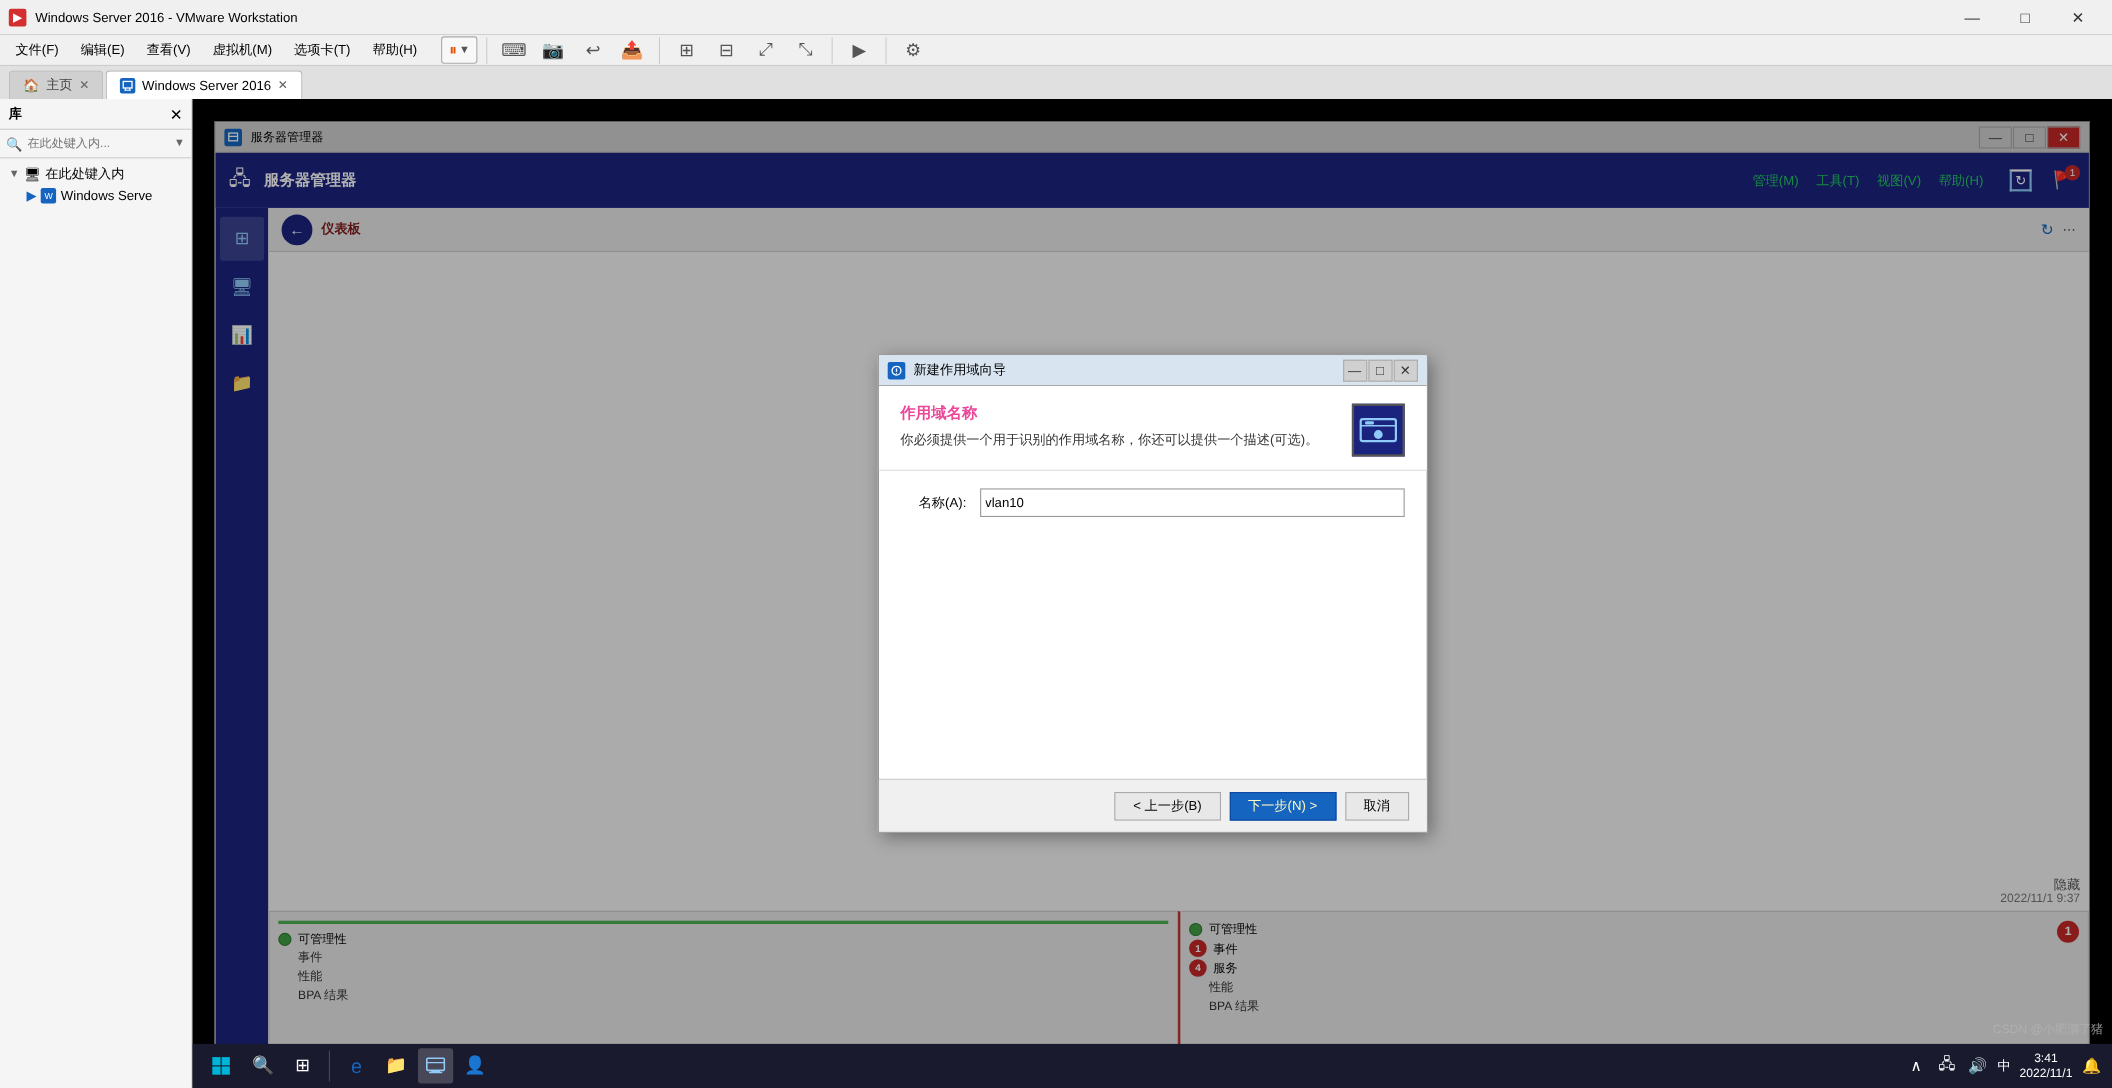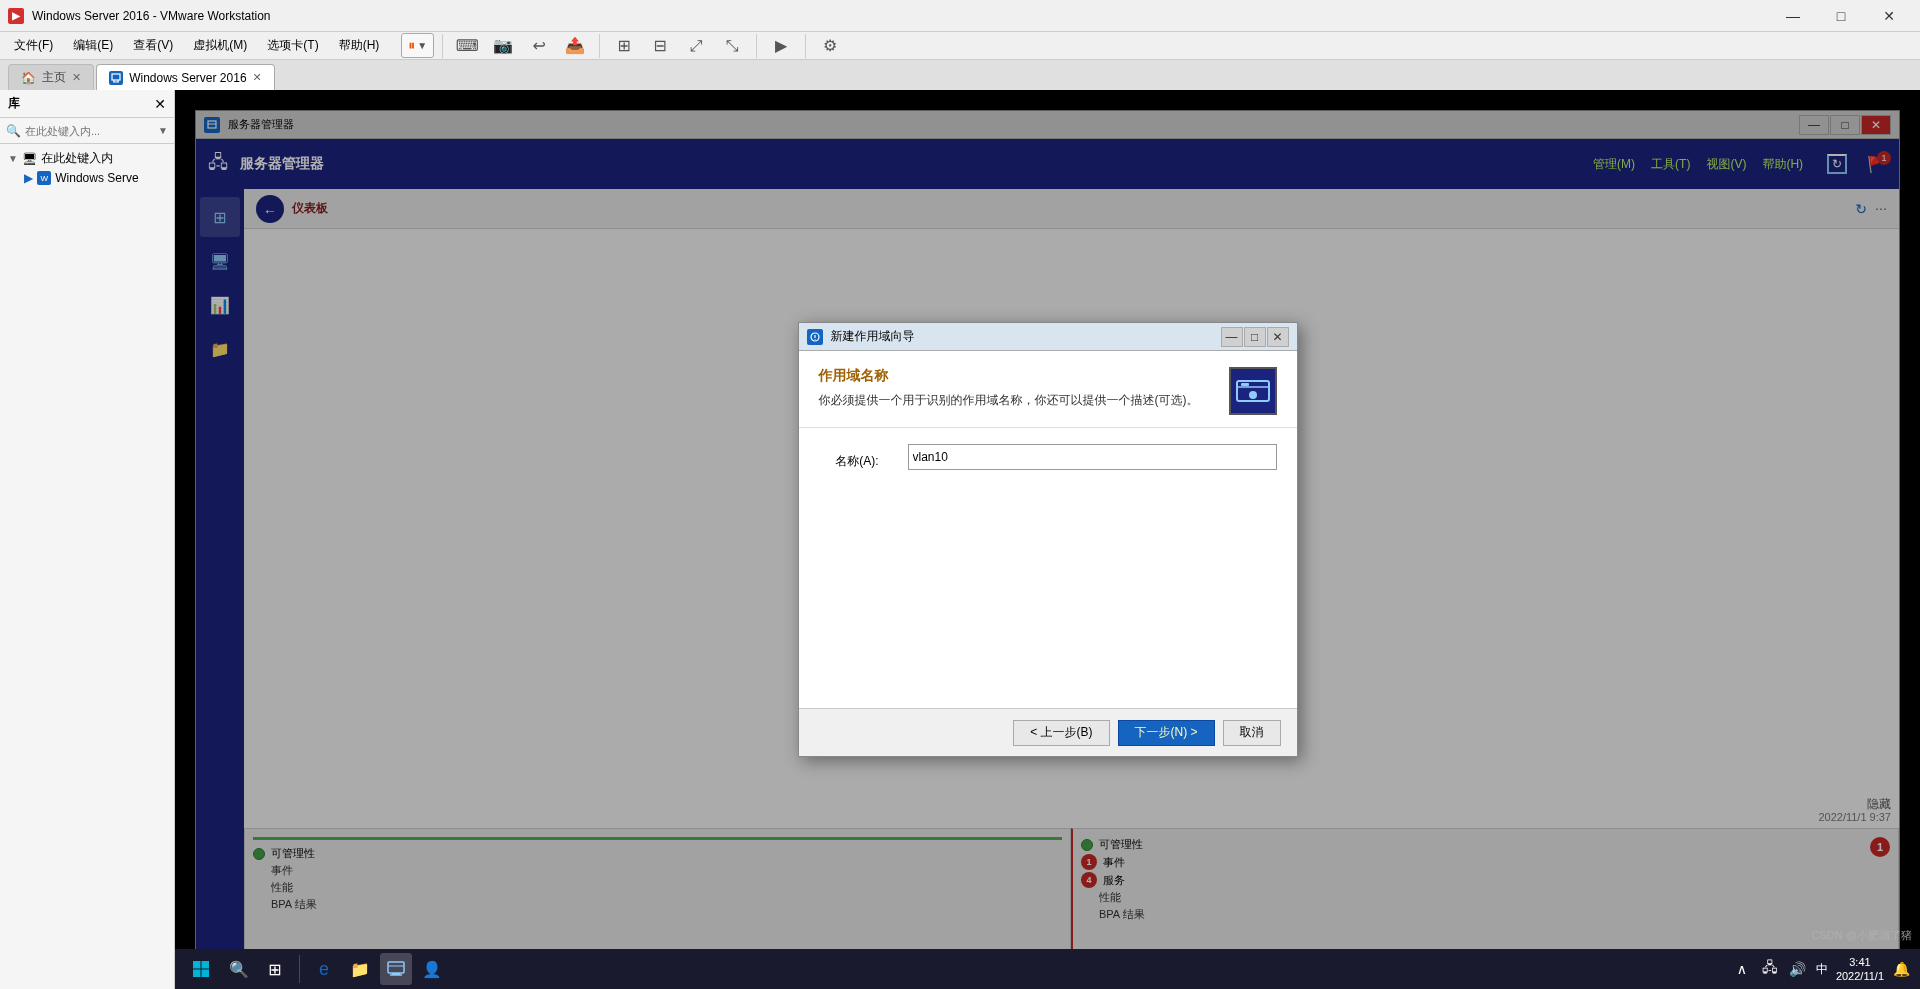--- a/index.html
+++ b/index.html
@@ -393,21 +393,21 @@
       padding: 16px 20px 12px;
       border-bottom: 1px solid #ddd;
       display: flex;
       align-items: flex-start;
       gap: 12px;
     }
     .wizard-header-text { flex: 1; }
     .wizard-header-title {
       font-size: 14px;
       font-weight: bold;
-      color: #a16207;
+      color: #ec4899;
       margin-bottom: 6px;
     }
     .wizard-header-desc {
       font-size: 12px;
       color: #333;
       line-height: 1.5;
     }
     .wizard-header-icon {
       width: 48px; height: 48px;
       background: #1a237e;
@@ -423,23 +423,23 @@
     }
     .wizard-instruction {
       font-size: 12px;
       color: #333;
       margin-bottom: 20px;
       line-height: 1.5;
     }
 
     .form-row {
       display: flex;
-      align-items: flex-end;
+      align-items: center;
       margin-bottom: 14px;
-      gap: 29px;
+      gap: 12px;
     }
     .form-label {
       width: 60px;
       font-size: 12px;
       color: #000;
       text-align: right;
       flex-shrink: 0;
     }
     .form-input {
       flex: 1;
@@ -568,21 +568,21 @@
       color: white;
       font-size: 14px;
       font-weight: bold;
     }
     .sm-header-nav {
       display: flex;
       gap: 16px;
       margin-left: auto;
     }
     .sm-header-item {
-      color: #bef264;
+      color: #22c55e;
       font-size: 12px;
       cursor: pointer;
     }
   </style>
 </head>
 <body>
 
 <div class="vmware-window">
 
   <div class="title-bar">

